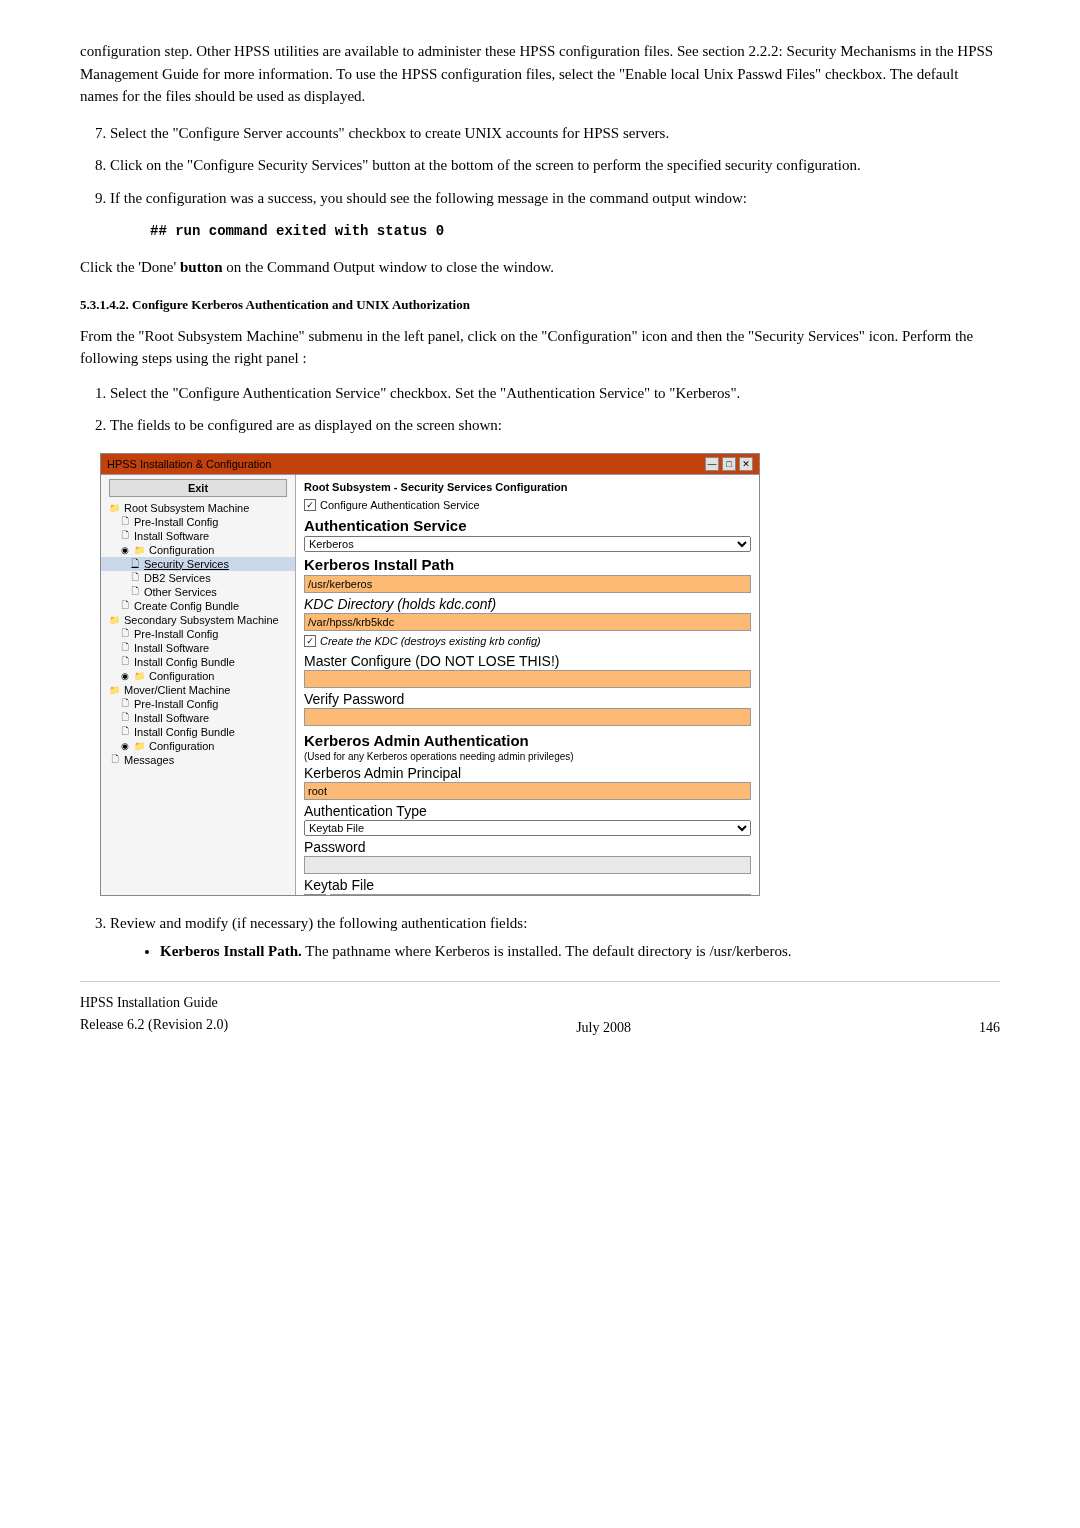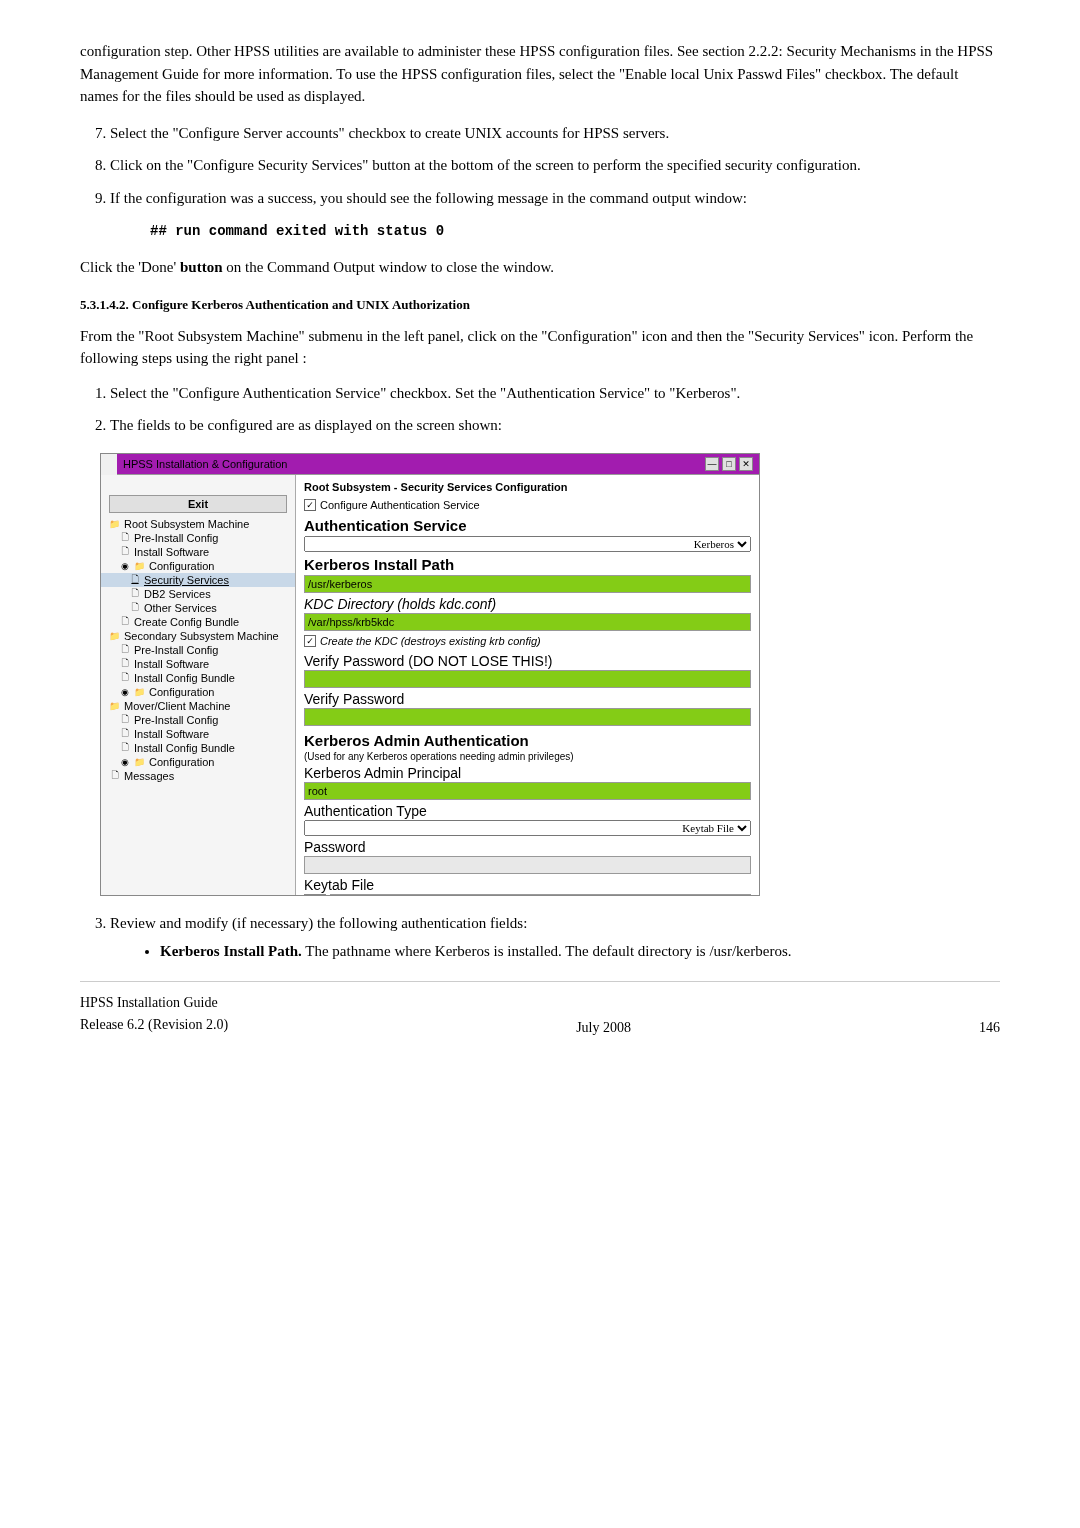--- a/index.html
+++ b/index.html
@@ -46,27 +46,26 @@
     }
     .screenshot-container {
       border: 1px solid #888;
       margin: 16px 0 16px 20px;
       width: 660px;
       background: #f0f0f0;
       font-family: Arial, Helvetica, sans-serif;
       font-size: 11px;
     }
     .sc-titlebar {
-      background: #a21caf;
+      background: #c2410c;
       border-bottom: 1px solid #999;
       padding: 3px 6px;
       display: flex;
       align-items: center;
       justify-content: space-between;
-      margin-left: 16px;
     }
     .sc-titlebar-title {
       font-size: 11px;
       color: #000;
     }
     .sc-titlebar-buttons {
       display: flex;
       gap: 3px;
     }
     .sc-titlebar-btn {
@@ -81,21 +80,21 @@
       cursor: pointer;
     }
     .sc-body {
       display: flex;
     }
     .sc-left-panel {
       width: 195px;
       min-width: 195px;
       border-right: 1px solid #aaa;
       background: #f5f5f5;
-      padding: 16px 0;
+      padding: 0 0;
     }
     .sc-exit-btn {
       text-align: center;
       background: #e0e0e0;
       border: 1px solid #999;
       margin: 4px 8px;
       padding: 2px 0;
       font-size: 11px;
       font-weight: bold;
       cursor: pointer;
@@ -144,21 +143,21 @@
     .sc-section-label {
       font-size: 15px;
       font-weight: bold;
       margin-bottom: 2px;
       margin-top: 4px;
     }
     .sc-input {
       width: 100%;
       height: 18px;
       border: 1px solid #999;
-      background: #84cc16;
+      background: #fdba74;
       font-size: 11px;
       padding: 0 3px;
     }
     .sc-input-disabled {
       background: #e8e8e8;
       color: #888;
     }
     .sc-select-row {
       display: flex;
       align-items: center;
@@ -229,23 +228,22 @@
       list-style: disc;
       margin-bottom: 8px;
       line-height: 1.5;
     }
     .step3-text {
       margin-bottom: 8px;
       line-height: 1.5;
       text-align: right;
     }
     select {
-      font-family: Liberation Serif, serif;
-      font-size: 11px;
-      text-align: right;
+      font-family: Liberation Sans, sans-serif;
+      font-size: 11px;
     }
   </style>
 </head>
 <body>
 
 <p class="intro-text">
   <span>configuration step.  Other HPSS utilities are available to administer these HPSS configuration files. See section 2.2.2: Security Mechanisms in the HPSS Management Guide for more information. To use the HPSS configuration files, select the "Enable local Unix Passwd Files" checkbox.  The default  names for the files should be used as displayed.</span>
 </p>
 
 <ol start="7" class="numbered-list">
@@ -404,21 +402,21 @@
       <div class="sc-field-label sc-italic">KDC Directory (holds kdc.conf)</div>
       <input class="sc-input" type="text" value="/var/hpss/krb5kdc" style="">
 
       
       <div class="sc-checkbox-row" style="margin-top:4px;">
         <div class="sc-checkbox">✓</div>
         <span class="sc-italic">Create the KDC (destroys existing krb config)</span>
       </div>
 
       
-      <div class="sc-field-label">Verify Password (DO NOT LOSE THIS!)</div>
+      <div class="sc-field-label">Master Configure (DO NOT LOSE THIS!)</div>
       <input class="sc-input" type="password" value="" style="">
 
       
       <div class="sc-field-label">Verify Password</div>
       <input class="sc-input" type="password" value="" style="">
 
       
       <div class="sc-section-label" style="margin-top:6px;">Kerberos Admin Authentication</div>
       <div style="font-size:10px; margin-bottom:3px;">(Used for any Kerberos operations needing admin privileges)</div>
 

